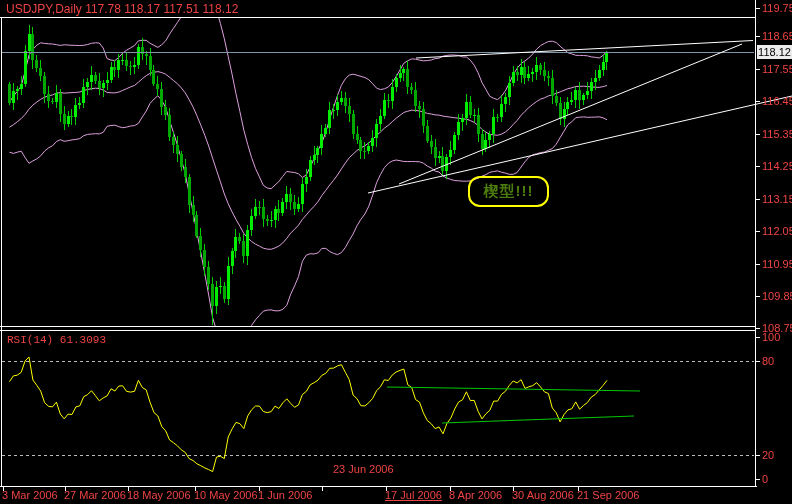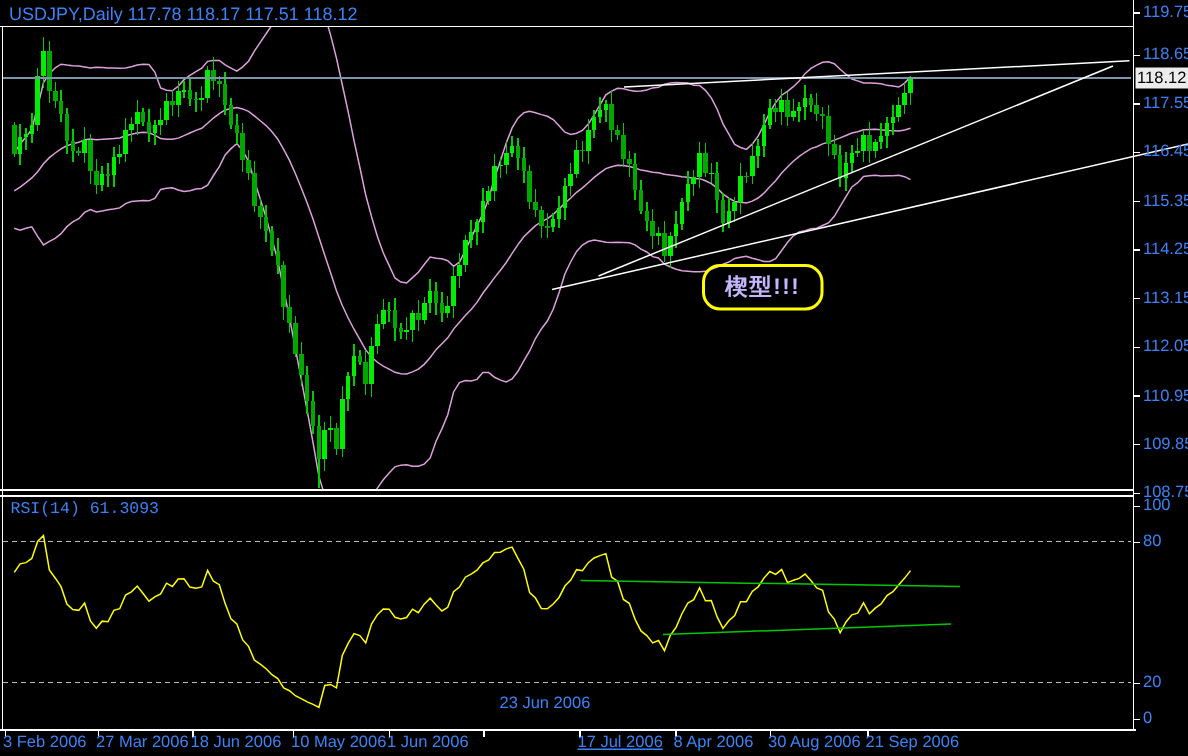--- a/index.html
+++ b/index.html
@@ -1,25 +1,25 @@
 <!DOCTYPE html>
 <html><head>
 <meta charset="utf-8">
 <style>
   html,body{margin:0;padding:0;background:#222;}
   #mt4{position:relative;width:792px;height:504px;background:#000;overflow:hidden;
        font-family:"Liberation Sans",sans-serif;}
-  .lbl{position:absolute;color:#3b82f6;font-size:11px;line-height:13px;white-space:nowrap;}
+  .lbl{position:absolute;color:#ef4444;font-size:11px;line-height:13px;white-space:nowrap;}
   #chart-title{left:6px;top:3px;font-size:12px;}
   #rsi-label{left:7px;top:334px;font-family:Liberation Mono, monospace;}
   #copyright{left:7px;top:470px;font-size:12px;}
   #price-box{position:absolute;left:757px;top:45px;width:35px;height:14px;background:#ECECEC;
              color:#000;font-size:11px;line-height:14px;text-align:center;}
   #wedge-note{position:absolute;left:468px;top:176px;width:77px;height:27px;
-              border:2px solid #FFFF00;border-radius:12px;color:#c4b5fd;
+              border:2px solid #FFFF00;border-radius:12px;color:#4d7c0f;
               font-size:15px;font-weight:bold;letter-spacing:1px;
               display:flex;align-items:center;justify-content:center;}
   svg{position:absolute;left:0;top:0;}
 </style>
 </head>
 <body>
 
 <div id="mt4">
   <svg id="chart-canvas" width="792" height="504">
       <defs>
@@ -409,23 +409,23 @@
       <div class="lbl" style="left: 762px; top: 289.965px;">109.85</div>
       <div class="lbl" style="left: 762px; top: 322.415px;">108.75</div>
     </div>
   <div id="rsi-axis">
       <div class="lbl" style="left: 762px; top: 331px;">100</div>
       <div class="lbl" style="left: 762px; top: 355px;">80</div>
       <div class="lbl" style="left: 762px; top: 449px;">20</div>
       <div class="lbl" style="left: 762px; top: 473px;">0</div>
     </div>
   <div id="time-axis">
-      <div class="lbl" style="left: 2px; top: 489px;">3 Feb 2006</div>
+      <div class="lbl" style="left: 2px; top: 489px;">3 Mar 2006</div>
       <div class="lbl" style="left: 64px; top: 489px;">27 Mar 2006</div>
-      <div class="lbl" style="left: 127px; top: 489px;">18 Jun 2006</div>
+      <div class="lbl" style="left: 127px; top: 489px;">18 May 2006</div>
       <div class="lbl" style="left: 194px; top: 489px;">10 May 2006</div>
       <div class="lbl" style="left: 258px; top: 489px;">1 Jun 2006</div>
       <div class="lbl" style="left: 321px; top: 463px; margin-left: 12px;">23 Jun 2006</div>
       <div class="lbl" style="left: 385px; top: 489px; text-decoration: underline;">17 Jul 2006</div>
       <div class="lbl" style="left: 449px; top: 489px;">8 Apr 2006</div>
       <div class="lbl" style="left: 512px; top: 489px;">30 Aug 2006</div>
       <div class="lbl" style="left: 577px; top: 489px;">21 Sep 2006</div>
     </div>
 </div>
 

